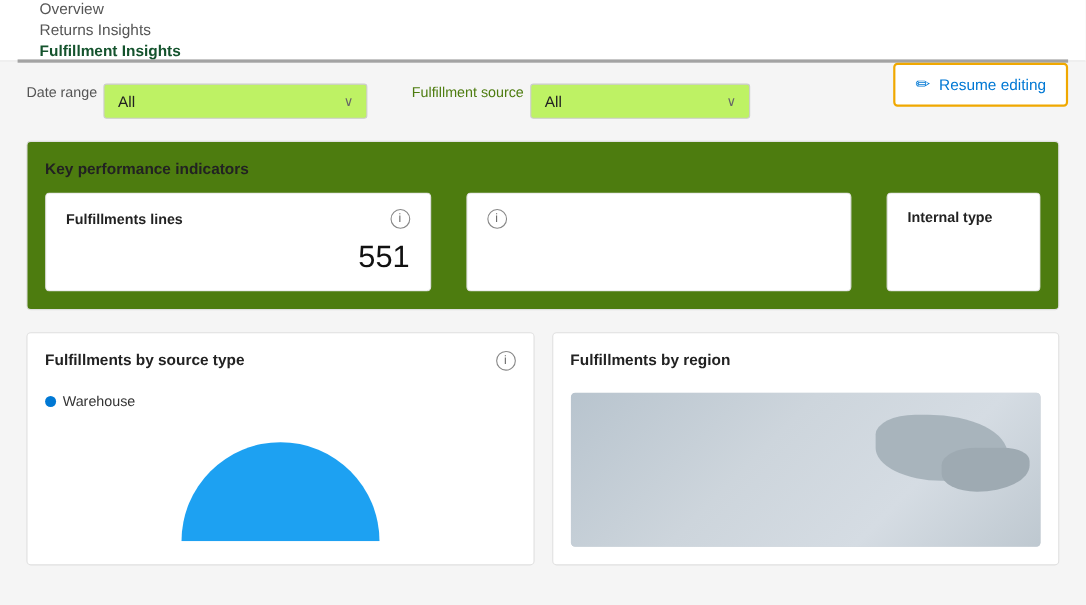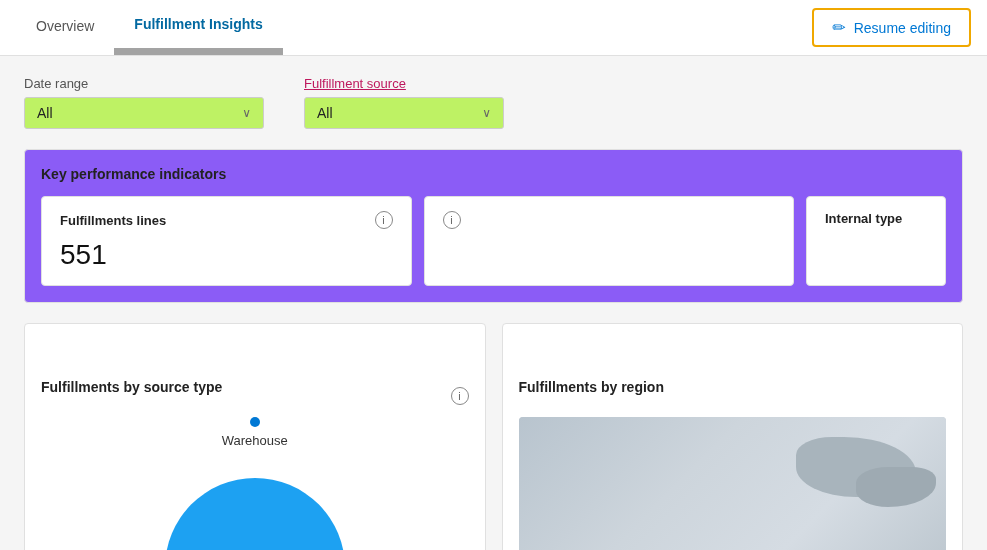--- a/index.html
+++ b/index.html
@@ -14,35 +14,36 @@
     }
 
     
     .top-bar {
       background: #fff;
       border-bottom: 1px solid #e0e0e0;
       display: flex;
       align-items: stretch;
       padding: 0 16px;
       height: 56px;
+      flex-direction: column;
     }
     .nav-tab {
       display: flex;
       align-items: center;
       padding: 0 20px;
       cursor: pointer;
       color: #555;
       font-size: 14px;
       border-bottom: 3px solid transparent;
       white-space: nowrap;
       height: 100%;
     }
     .nav-tab.active {
-      color: #0369a1;
-      border-bottom: 7px solid #a3a3a3;
+      color: #14532d;
+      border-bottom: 3px solid #a3a3a3;
       font-weight: 600;
     }
     .resume-editing-btn {
       margin-left: auto;
       align-self: center;
       display: flex;
       align-items: center;
       gap: 8px;
       padding: 8px 18px;
       border: 2.5px solid #f0a800;
@@ -65,21 +66,21 @@
     }
 
     
     .filters-row {
       display: flex;
       gap: 40px;
       margin-bottom: 20px;
     }
     .filter-group {
       display: flex;
-      flex-direction: column;
+      flex-direction: row;
       gap: 6px;
     }
     .filter-label {
       font-size: 13px;
       color: #555;
     }
     .filter-select {
       display: flex;
       align-items: center;
       justify-content: space-between;
@@ -95,36 +96,37 @@
     .filter-select.fulfillment-source {
       width: 200px;
     }
     .chevron {
       font-size: 12px;
       color: #666;
     }
 
     
     .kpi-section {
-      background: #8b5cf6;
+      background: #4d7c0f;
       border: 1px solid #e0e0e0;
       border-radius: 4px;
       padding: 16px;
       margin-bottom: 20px;
     }
     .kpi-section-title {
       font-size: 14px;
       font-weight: 600;
       color: #222;
       margin-bottom: 14px;
     }
     .kpi-cards-row {
       display: flex;
-      gap: 12px;
-      overflow: hidden;
+      gap: 32px;
+      overflow: hidden;
+      text-align: right;
     }
     .kpi-card {
       flex: 1;
       border: 1px solid #e0e0e0;
       border-radius: 4px;
       padding: 14px 18px;
       background: #fff;
       min-width: 0;
     }
     .kpi-card-header {
@@ -181,32 +183,30 @@
       flex: 1;
     }
     .bottom-card-title {
       font-size: 14px;
       font-weight: 600;
       color: #222;
       margin-bottom: 10px;
     }
     .bottom-card-header {
       display: flex;
-      align-items: flex-end;
+      align-items: flex-start;
       justify-content: space-between;
       margin-bottom: 12px;
-      margin-top: 39px;
     }
     .legend-item {
       display: flex;
       align-items: center;
       gap: 6px;
       font-size: 13px;
       color: #333;
-      flex-direction: column;
     }
     .legend-dot {
       width: 10px;
       height: 10px;
       border-radius: 50%;
       background: #0078d4;
       flex-shrink: 0;
     }
 
     
@@ -259,31 +259,33 @@
       top: 50px;
       right: 10px;
       width: 80px;
       height: 40px;
       background: #9eaab2;
       border-radius: 40% 30% 60% 40%;
     }
 
     
     .fulfillment-source-label {
-      color: #be185d;
+      color: #4d7c0f;
       font-size: 13px;
-      text-decoration: underline;
     }
   </style>
 </head>
 <body>
 
 <div class="top-bar">
   <div class="nav-tab">
     <span>Overview</span>
+  </div>
+  <div class="nav-tab">
+    <span>Returns Insights</span>
   </div>
   <div class="nav-tab active">
     <span>Fulfillment Insights</span>
   </div>
 
   <button class="resume-editing-btn">
     <span class="pencil-icon">✏</span>
     <span>Resume editing</span>
   </button>
 </div>

